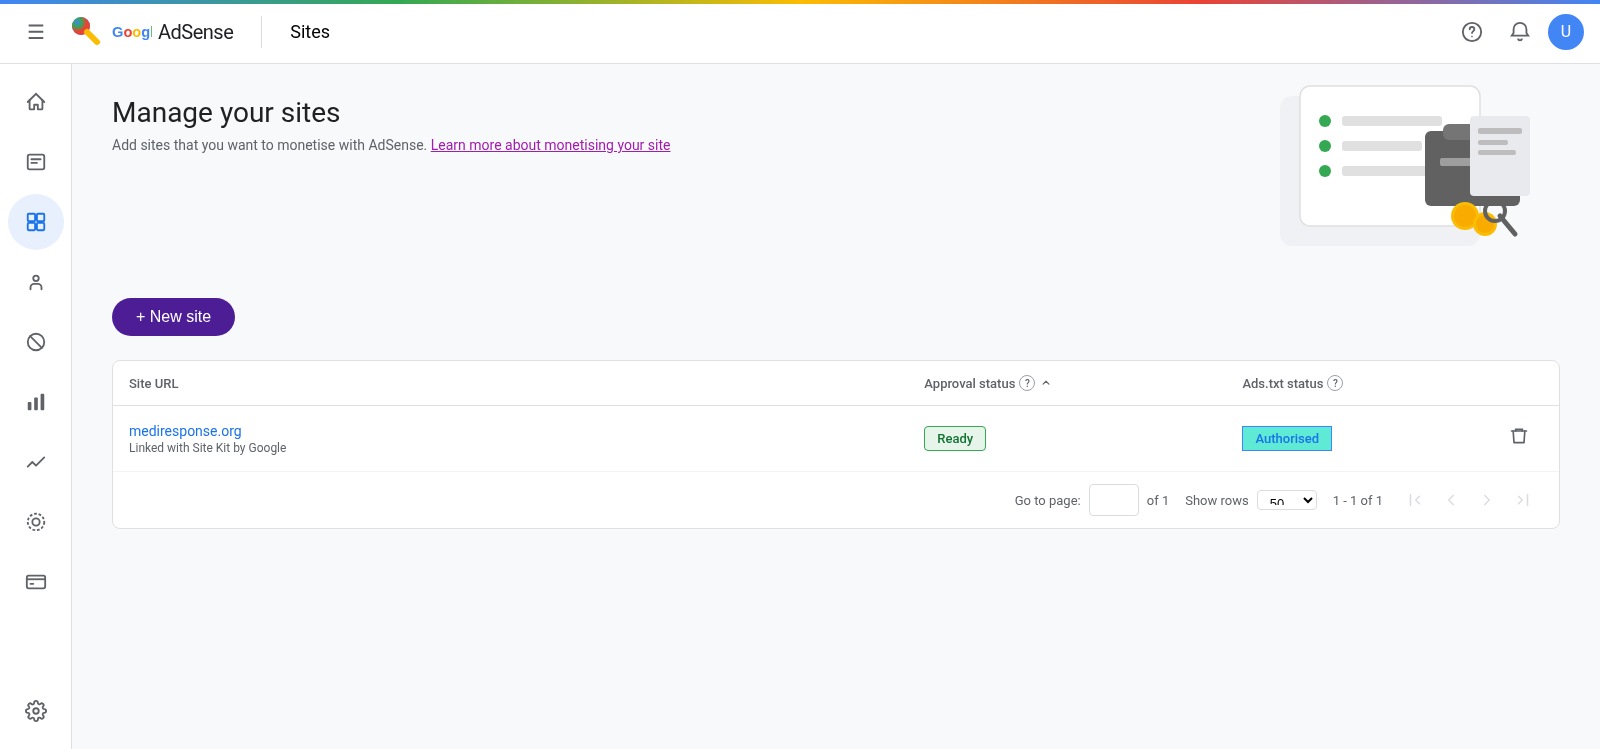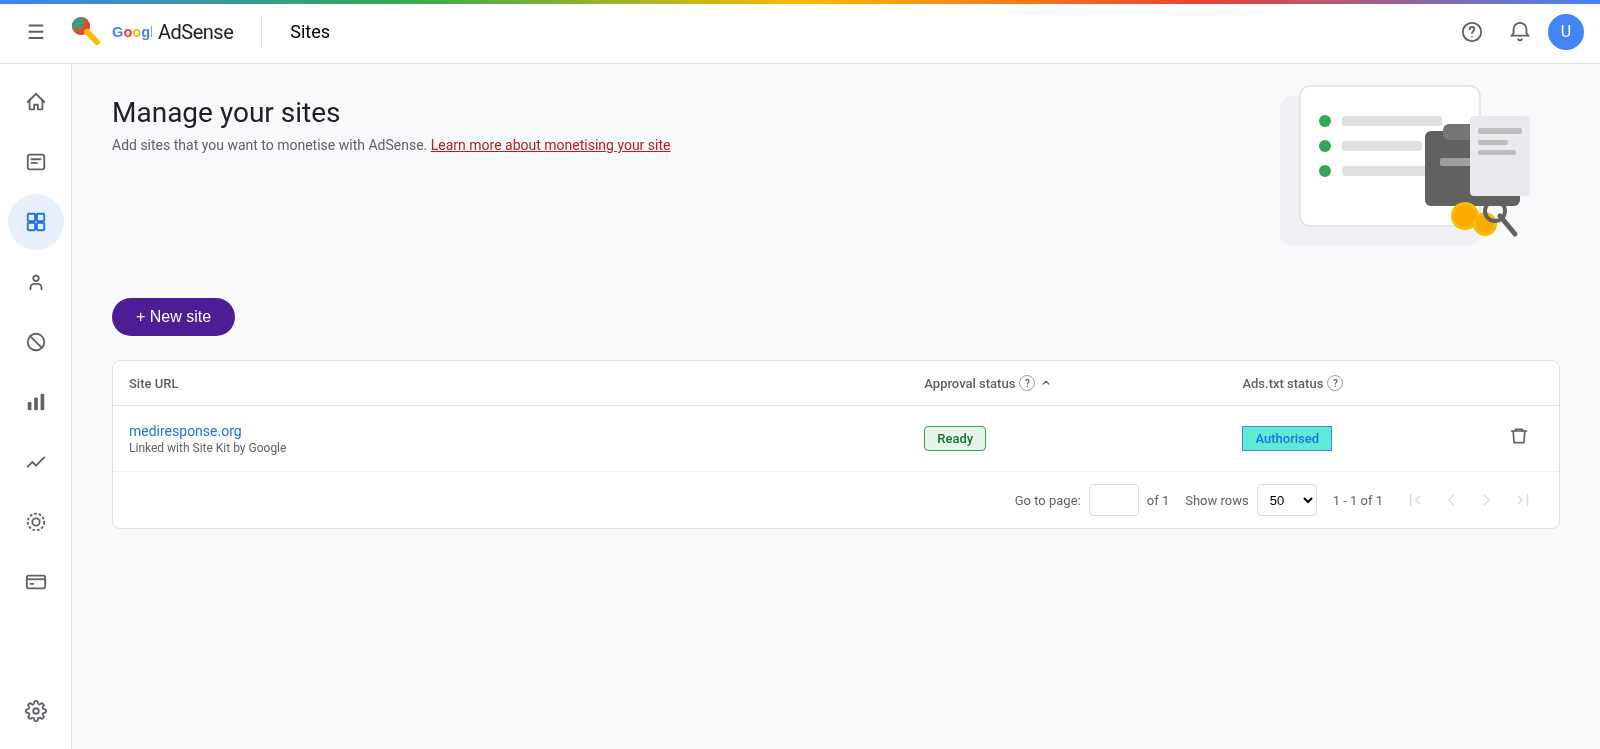--- a/index.html
+++ b/index.html
@@ -69,21 +69,21 @@
     }
 
     .page-header {
       display: flex;
       align-items: flex-start;
       justify-content: space-between;
       margin-bottom: 32px;
     }
     .page-header-text h1 { font-size: 28px; font-weight: 400; color: #202124; margin-bottom: 8px; }
     .page-header-text p { font-size: 14px; color: #5f6368; }
-    .page-header-text a { color: #b91c1c; text-decoration: underline; cursor: pointer; }
+    .page-header-text a { color: #a21caf; text-decoration: underline; cursor: pointer; }
 
     
     .new-site-btn {
       display: inline-flex;
       align-items: center;
       gap: 8px;
       background: #4c1d95;
       color: #fff;
       border: none;
       border-radius: 24px;
@@ -193,21 +193,21 @@
       text-align: center;
       font-size: 13px;
       outline: none;
     }
     .show-rows { display: flex; align-items: center; gap: 8px; }
     .rows-select {
       border: 1px solid #dadce0;
       border-radius: 4px;
       padding: 4px 8px;
       font-size: 13px;
-      height: 32px;
+      height: 20px;
       background: #fff;
       cursor: pointer;
       outline: none;
     }
     .page-info { font-size: 13px; color: #5f6368; }
     .nav-btns { display: flex; align-items: center; gap: 4px; }
     .nav-btn {
       width: 32px;
       height: 32px;
       border: none;

